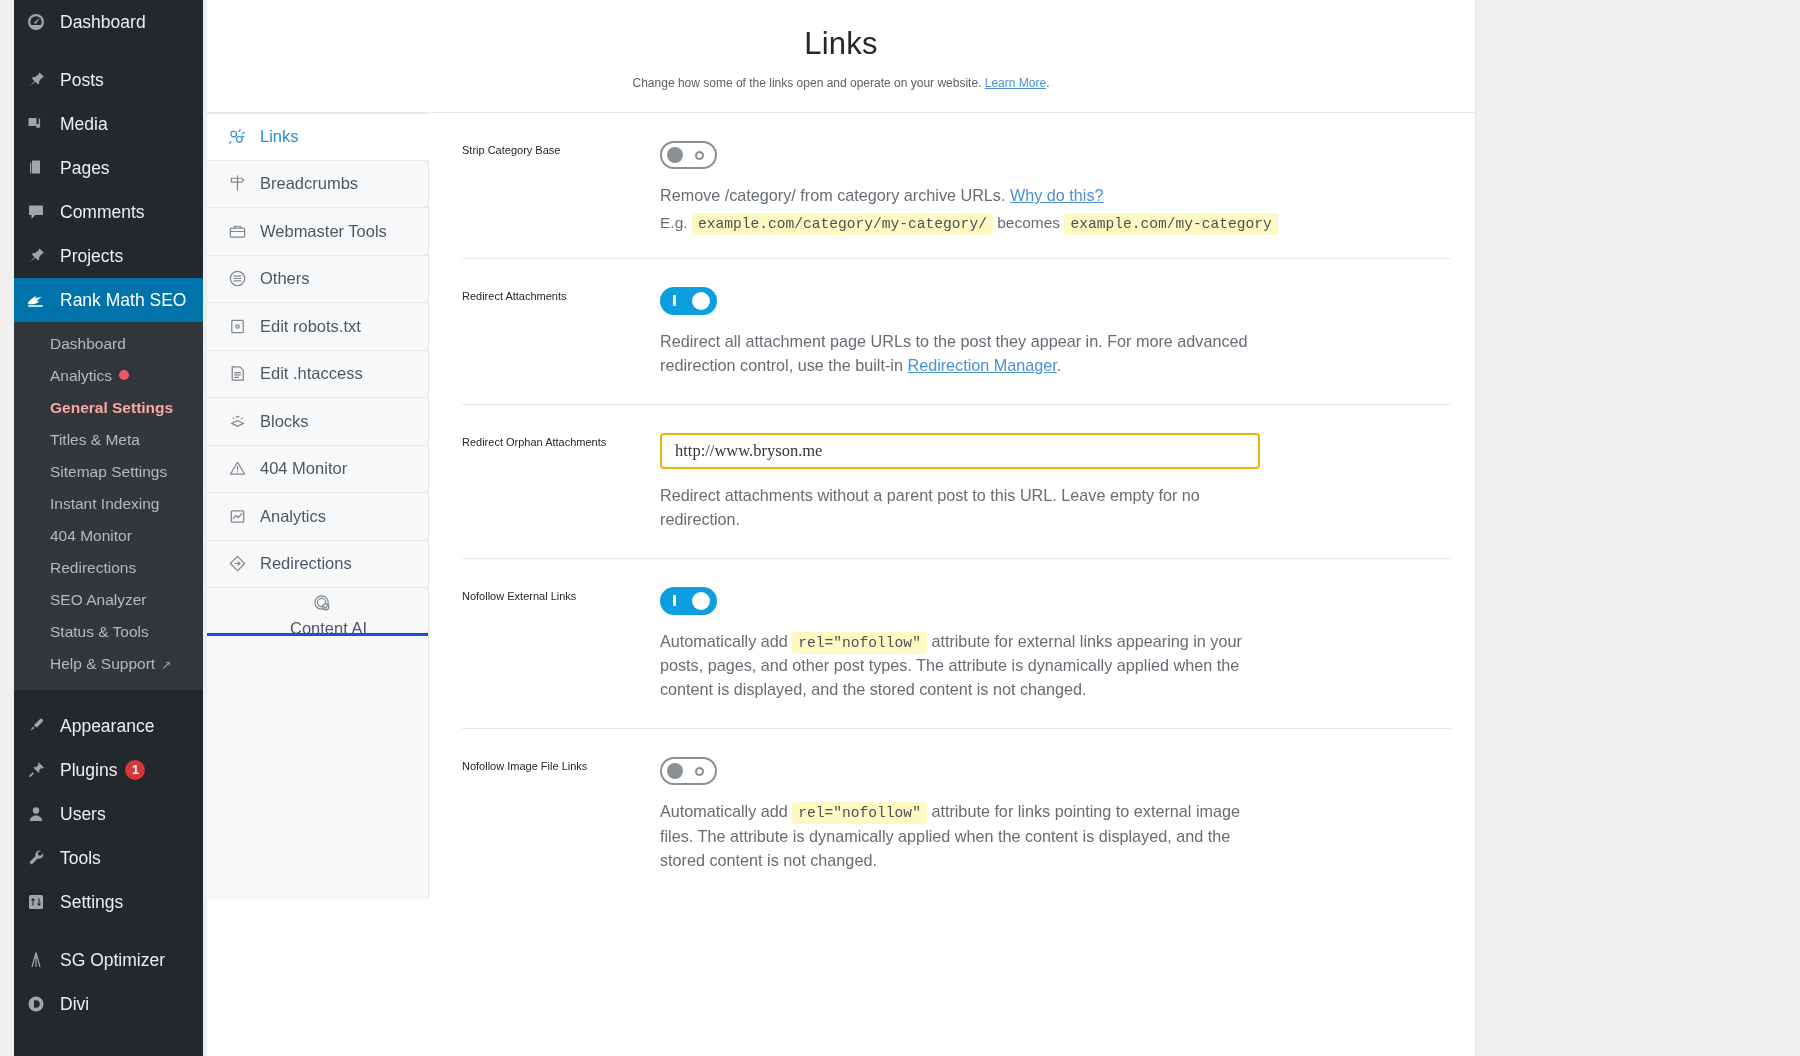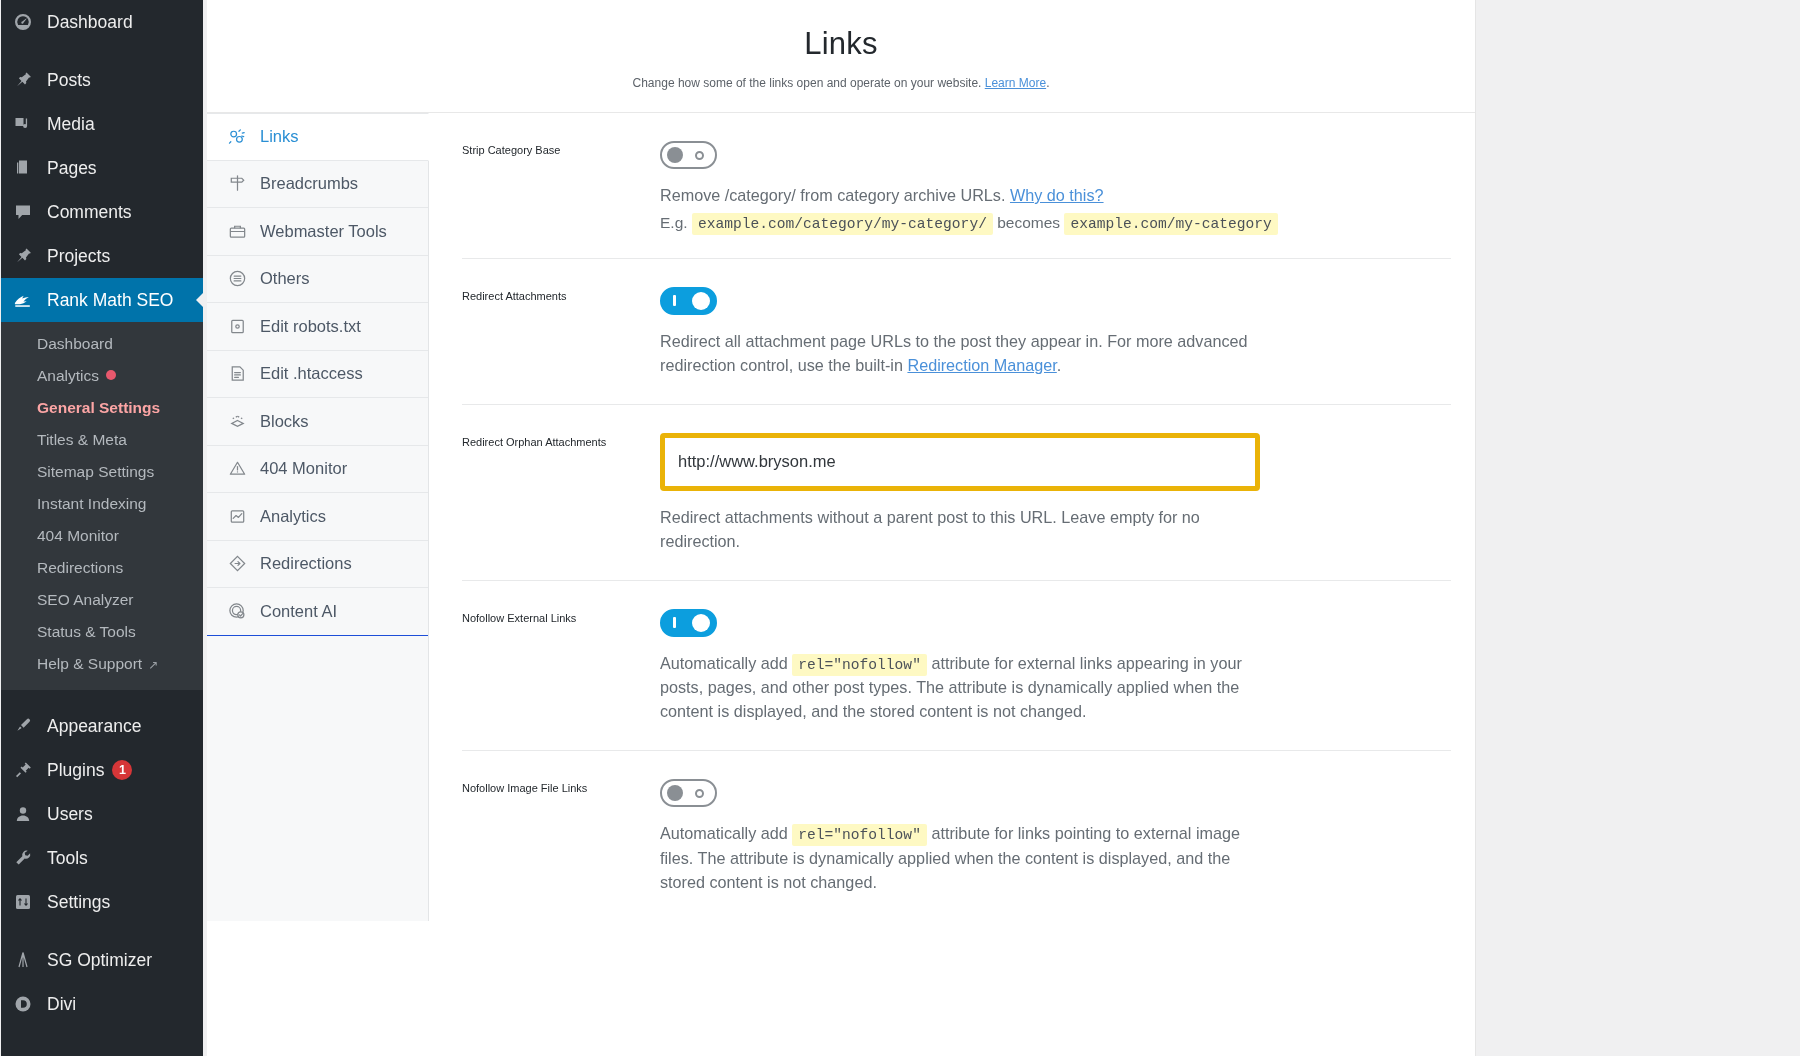--- a/index.html
+++ b/index.html
@@ -6,21 +6,21 @@
   html, body {
     margin: 0; padding: 0;
     width: 1800px; height: 1056px;
     overflow: hidden;
     background: #f0f0f1;
     font-family: "Liberation Sans", sans-serif;
   }
 
   
   #admin-sidebar {
-    position: absolute; top: 0; left: 1px;
+    position: absolute; top: 0; left: 14px;
     width: 203px; height: 1056px;
     background: #23282d;
     color: #b4b9be;
     overflow: hidden;
   }
   .menu-top {
     display: flex; align-items: center;
     height: 44px; padding-left: 12px;
     font-size: 17.5px; color: #eee; cursor: pointer;
     position: relative;
@@ -210,27 +210,27 @@
     font-family: "Liberation Mono", monospace;
     background: #fef9c3;
     color: #4b5158;
     padding: 3px 6px;
     font-size: 14.6px;
     border-radius: 2px;
   }
 
   .text-input {
     width: 100%; max-width: 600px;
-    height: 58px;
-    border: 5px solid #eab308;
+    height: 36px;
+    border: 2px solid #eab308;
     border-radius: 4px;
     padding: 0 13px;
     font-size: 16.5px;
     color: #32373c;
-    font-family: Liberation Sans, sans-serif;
+    font-family: Liberation Serif, serif;
     background: #fff;
     outline: none;
   }
   .text-input::placeholder { color: #9aa0a6; }
 </style>
 </head>
 <body>
 
 <div id="admin-sidebar">
 
@@ -520,21 +520,21 @@
         <div class="tab">
           <span class="tico">
             <svg width="21" height="21" viewBox="0 0 22 22" fill="none" stroke="currentColor" stroke-width="1.3">
               <path d="M11 3.5L18.5 11 11 18.5 3.5 11z"></path>
               <path d="M8.5 11h5m-2-2l2 2-2 2" stroke-linecap="round" stroke-linejoin="round"></path>
             </svg>
           </span>
           <span class="tlabel">Redirections</span>
         </div>
 
-        <div class="tab" style="border-bottom:1px solid #1d4ed8;">
+        <div class="tab" style="border-bottom:3px solid #1d4ed8;flex-direction:column;">
           <span class="tico">
             <svg width="21" height="21" viewBox="0 0 22 22" fill="none" stroke="currentColor" stroke-width="1.3">
               <circle cx="10" cy="10" r="7"></circle>
                 <circle cx="10" cy="10" r="4.3"></circle>
               <circle cx="14.5" cy="14.5" r="3.2" fill="#f7f8f9"></circle>
               <path d="M13 14.5l1.2 1.2 2.2-2.4" stroke-linecap="round" stroke-linejoin="round"></path>
             </svg>
           </span>
           <span class="tlabel">Content AI</span>
         </div>

